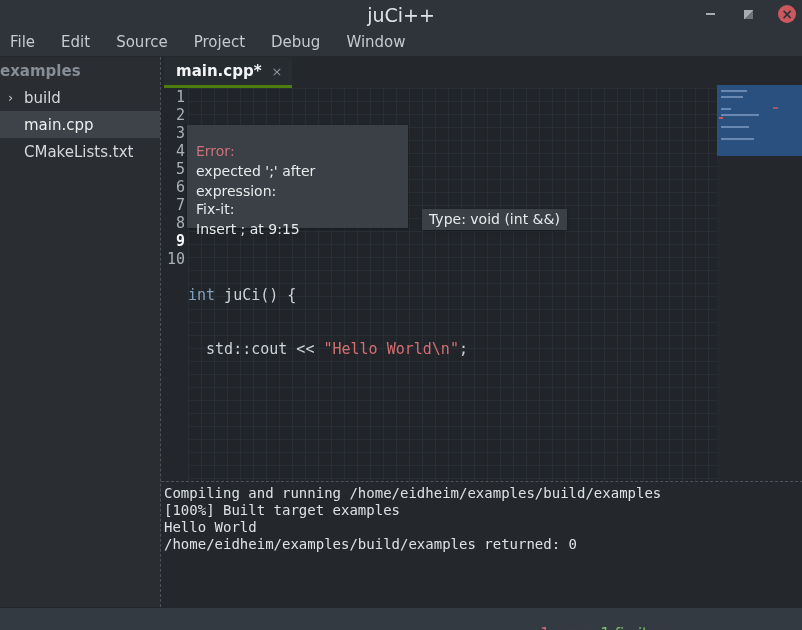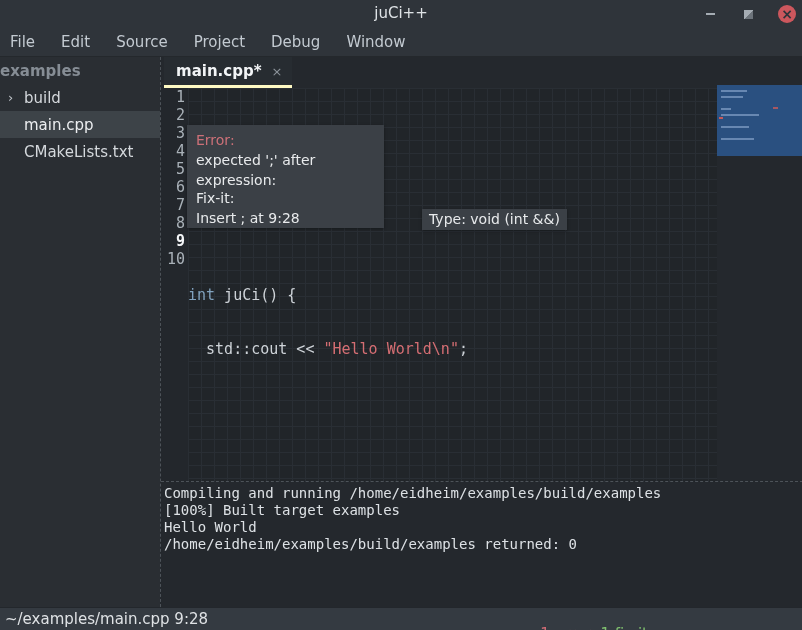--- a/index.html
+++ b/index.html
@@ -4,21 +4,21 @@
 <style>
   * { margin:0; padding:0; box-sizing:border-box; }
   html,body { width:802px; height:630px; overflow:hidden; background:#23272b;
               font-family:"DejaVu Sans", sans-serif; }
   .app { position:relative; width:802px; height:630px; background:#2f343a; }
 
   
   .titlebar { position:absolute; left:0; top:0; width:802px; height:28px;
               background:#2f343a; }
   .title { position:absolute; left:0; right:0; top:4px; text-align:center;
-           color:#dfe3e6; font-size:15px; }
+           color:#dfe3e6; font-size:19px; }
   .win-controls { position:absolute; right:6px; top:0; height:28px;
                   display:flex; align-items:center; gap:22px; }
   .btn-min, .btn-max { width:16px; height:16px; display:flex; align-items:center;
                        justify-content:center; cursor:default; }
   .min-glyph { width:9px; height:2px; background:#a5acb3; }
   .max-glyph { width:9px; height:9px;
                background:linear-gradient(135deg,#a5acb3 55%,#6d747b 55%); }
   .btn-close { width:18px; height:18px; border-radius:50%; background:#cc575d;
                display:flex; align-items:center; justify-content:center; }
   .close-x { color:#2f343a; font-size:14px; font-weight:bold; line-height:1;
@@ -42,21 +42,21 @@
   .sb-row.selected { background:#3d4348; color:#eceef0; }
 
   
   .right { position:absolute; left:160px; top:57px; width:642px; height:550px;
            border-left:1px dashed #4d5359; background:#24282d; }
 
   
   .tabbar { position:absolute; left:0; top:0; width:642px; height:31px;
             background:#24282d; }
   .tab { position:absolute; left:3px; top:0; height:31px; min-width:108px;
-         background:#272c31; border-bottom:3px solid #fef9c3;
+         background:#272c31; border-bottom:3px solid #4d7c0f;
          display:flex; align-items:center; padding:0 10px 0 12px; gap:10px; }
   .tab-label { color:#f2f4f6; font-size:15px; font-weight:bold; }
   .tab-close { color:#8d949b; font-size:13px; }
 
   
   .editor { position:absolute; left:0; top:31px; width:642px; height:394px; }
   .gutter { position:absolute; left:0; top:0; width:27px; height:394px;
             background:#23272c; font-family:"DejaVu Sans Mono",monospace;
             font-size:15px; color:#a9b1b8; text-align:right; }
   .gutter div { height:18px; line-height:18px; padding-right:3px; }
@@ -101,21 +101,21 @@
   .hdivider { position:absolute; left:0; top:424px; width:642px; height:1px;
               border-top:1px dashed #4d5359; }
   .terminal { position:absolute; left:0; top:425px; width:642px; height:125px;
               background:#24282d; font-family:"DejaVu Sans Mono",monospace;
               font-size:14px; color:#dde1e5; padding:3px 0 12px 3px; }
   .terminal div { height:17px; line-height:17px; white-space:pre; }
 
   
   .tooltip { position:absolute; background:#3b4046; color:#e8eaec;
              font-size:14px; z-index:20; box-shadow:0 1px 3px rgba(0,0,0,.35); }
-  .tt-diag { left:187px; top:125px; width:197px; height:103px; padding:5px 9px; }
+  .tt-diag { left:187px; top:125px; width:221px; height:103px; padding:16px 9px; }
   .tt-diag .tt-line { line-height:20px; height:20px; }
   .tt-diag .tt-err { color:#cc7078; }
   .tt-diag .tt-gap { height:18px; }
   .tt-type { left:422px; top:209px; height:21px; line-height:21px; padding:0 7px; }
 
   
   .statusbar { position:absolute; left:0; top:607px; width:802px; height:23px;
                background:#343a41; border-top:1px solid #23272c;
                font-size:15px; color:#dfe2e5; }
   .sb-left { position:absolute; left:5px; top:1px; line-height:21px; }
@@ -228,22 +228,21 @@
       <div>Hello World</div>
       <div>/home/eidheim/examples/build/examples returned: 0</div>
     </div>
   </div>
 
   <div class="tooltip tt-diag">
     <div class="tt-line tt-err">Error:</div>
     <div class="tt-line">expected ';' after expression:</div>
     <div class="tt-gap"></div>
     <div class="tt-line">Fix-it:</div>
-    <div class="tt-line">Insert ; at 9:28</div>
+    <div class="tt-line">Insert ; at 9:15</div>
   </div>
   <div class="tooltip tt-type">Type: void (int &amp;&amp;)</div>
 
   <div class="statusbar">
-    <div class="sb-left">~/examples/main.cpp 9:28</div>
     <div class="sb-right"><span class="sb-err">1 error,</span><span class="sb-fix"> 1 fix it</span></div>
   </div>
 
 </div>
 
 </body></html>

